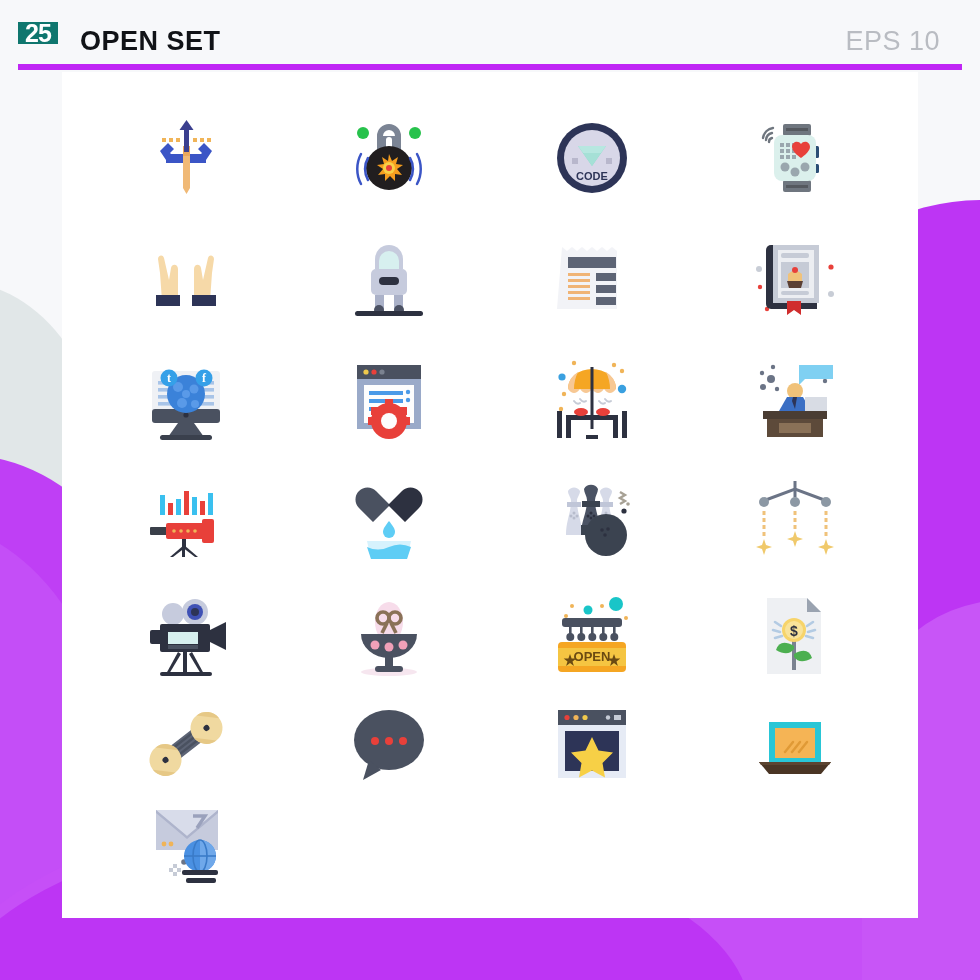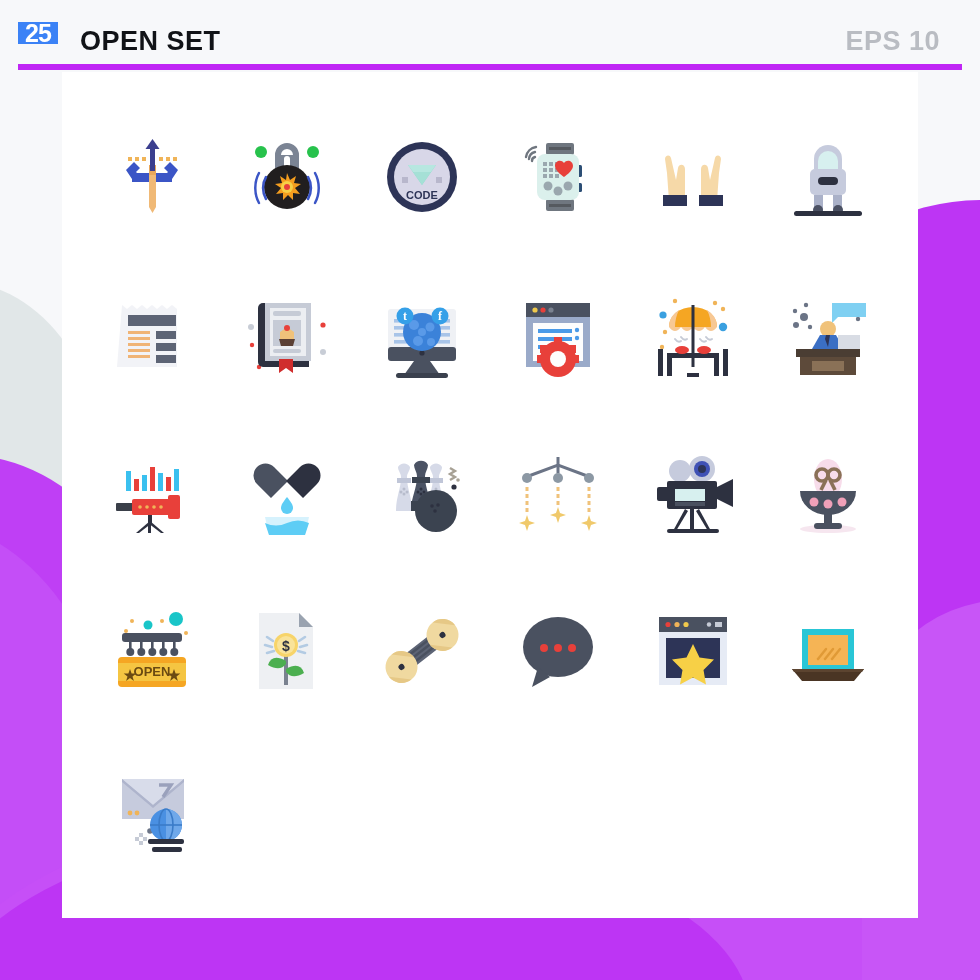--- a/index.html
+++ b/index.html
@@ -44,46 +44,46 @@
     background:#c855f7;border-radius:48% 52% 0 0 / 34% 30% 0 0;
   }
 
   
   .header{
     position:absolute;left:0;top:0;width:980px;height:72px;
     background:#f7f8fa;z-index:6;
   }
   .badge{
     position:absolute;left:18px;top:22px;
-    width:40px;height:22px;background:#3b82f6;
+    width:40px;height:22px;background:#0f766e;
     display:flex;align-items:center;justify-content:center;
     color:#fff;font-size:25px;font-weight:bold;letter-spacing:-1px;
     font-family:"Liberation Sans", sans-serif;
   }
   .title{
     position:absolute;left:80px;top:26px;
     font-size:27px;font-weight:bold;color:#111317;letter-spacing:0.5px;
   }
   .eps{
     position:absolute;right:40px;top:26px;
-    font-size:27px;font-weight:bold;color:#b9bcc2;letter-spacing:0.5px;
+    font-size:27px;font-weight:normal;color:#b9bcc2;letter-spacing:0.5px;
   }
   .rule{
     position:absolute;left:18px;top:64px;width:944px;height:6px;background:#c026f5;
   }
 
   
   .canvas{
     position:absolute;left:62px;top:72px;width:856px;height:846px;
     background:#ffffff;z-index:4;
   }
   .grid{
     position:absolute;left:0;top:0;width:856px;height:846px;
     display:grid;
-    grid-template-columns:repeat(6,1fr);
+    grid-template-columns:repeat(4,1fr);
     grid-template-rows:repeat(5,1fr);
     padding:26px 22px 30px 22px;
     box-sizing:border-box;
   }
   .cell{
     display:flex;align-items:center;justify-content:center;
   }
   .cell svg{display:block;}
 </style>
 </head>

